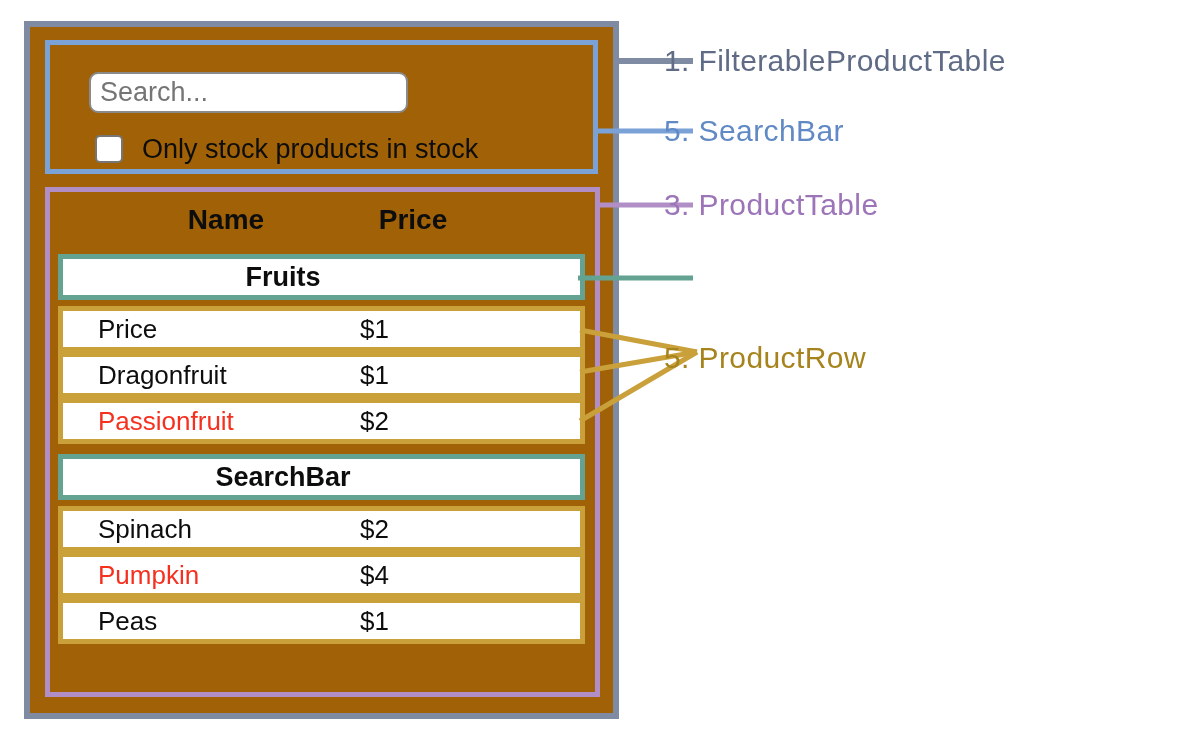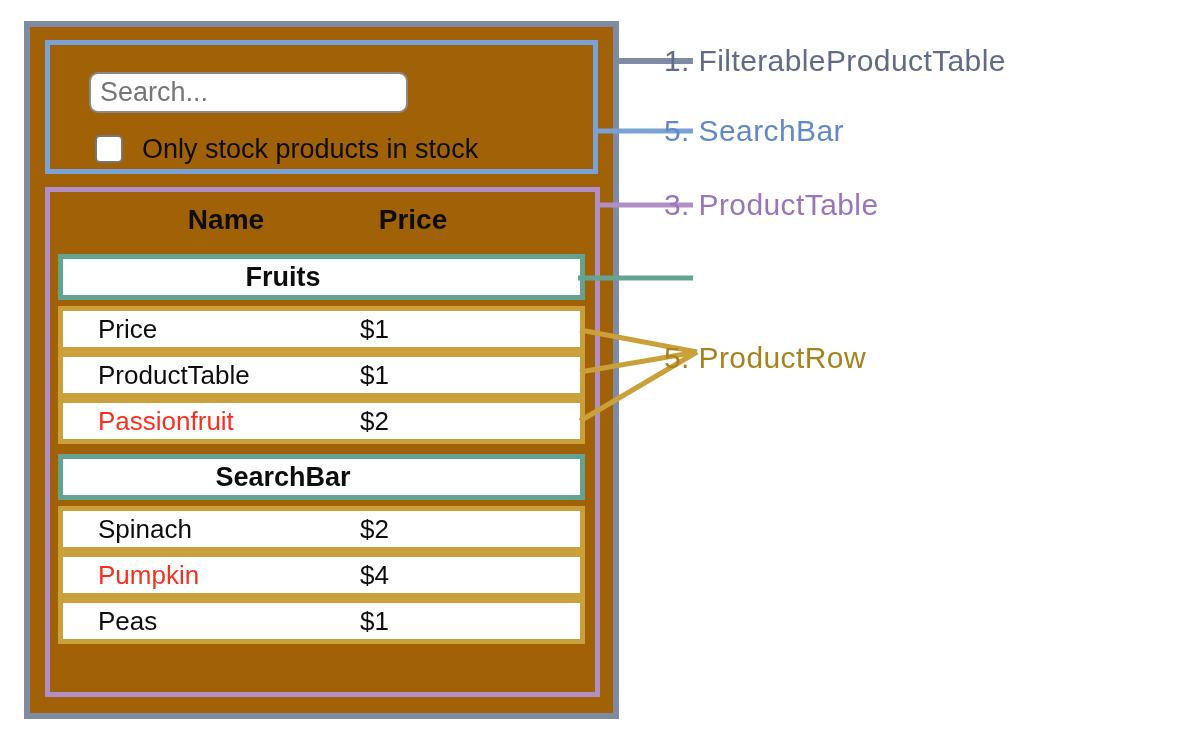--- a/index.html
+++ b/index.html
@@ -68,21 +68,21 @@
       <span class="col-header price">Price</span>
       <div class="rows" id="rows">
           <div class="row category-row">
             <span class="cat-label">Fruits</span>
           </div>
           <div class="row product-row">
             <span class="p-name">Price</span>
             <span class="p-price">$1</span>
           </div>
           <div class="row product-row">
-            <span class="p-name">ProductTable</span>
+            <span class="p-name">Dragonfruit</span>
             <span class="p-price">$1</span>
           </div>
           <div class="row product-row">
             <span class="p-name red">Passionfruit</span>
             <span class="p-price">$2</span>
           </div>
           <div class="row category-row">
             <span class="cat-label">SearchBar</span>
           </div>
           <div class="row product-row">

